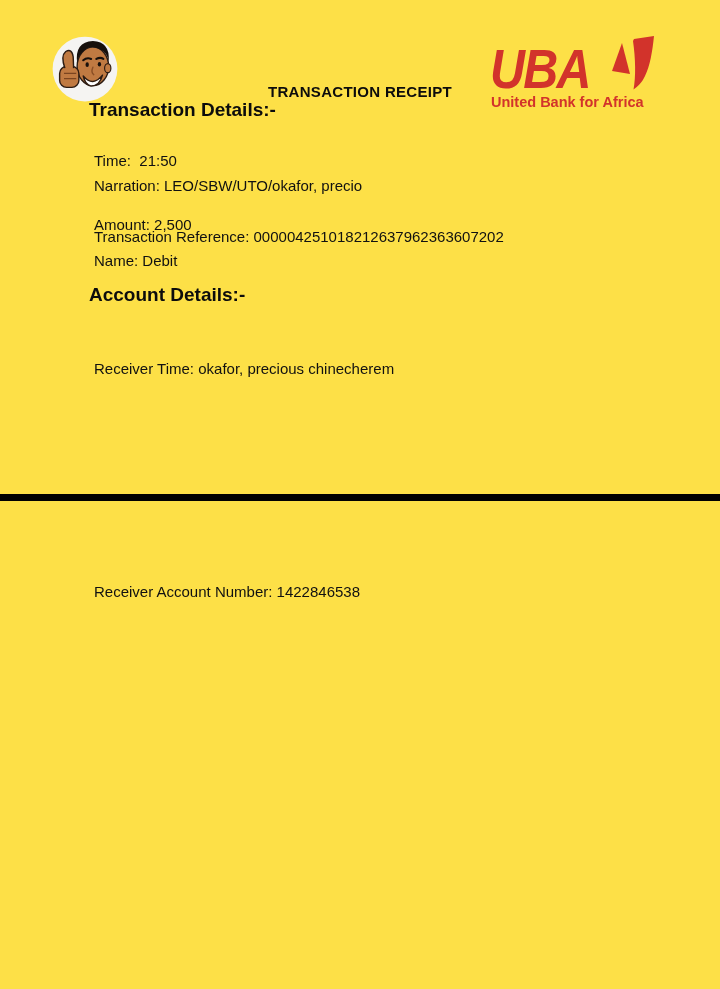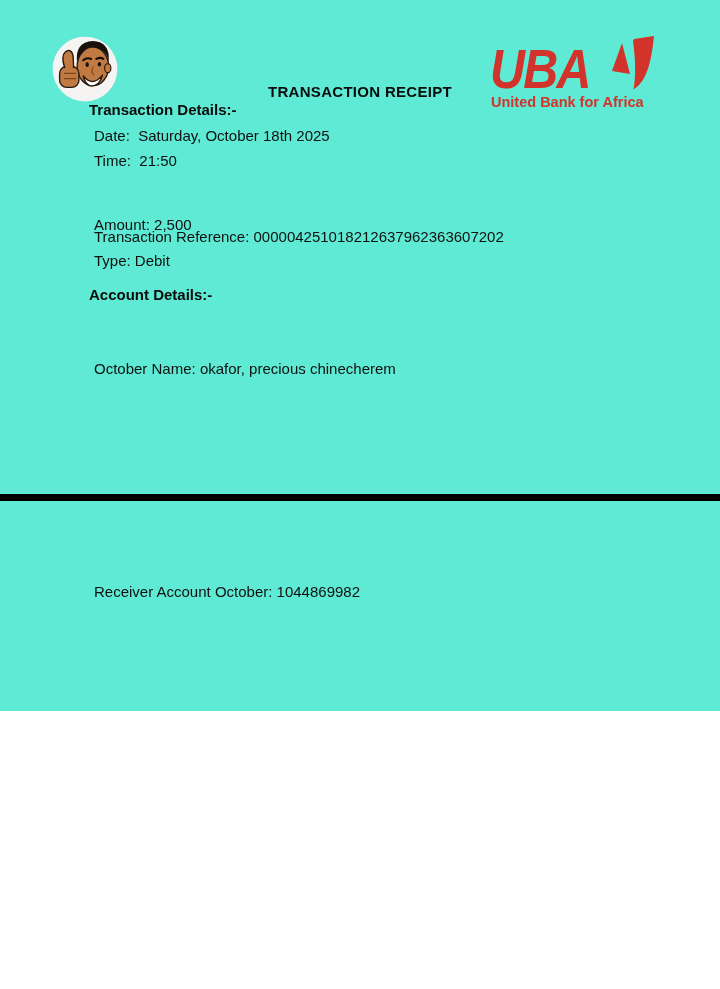--- a/index.html
+++ b/index.html
@@ -1,20 +1,20 @@
 <!DOCTYPE html>
 <html><head>
 <meta charset="utf-8">
 <style>
   html, body { margin: 0; padding: 0; background: #ffffff; }
   .page {
     position: relative;
     width: 720px;
-    height: 711px;
-    background: #5eead4;
+    height: 989px;
+    background: #fde047;
     font-family: "Liberation Sans", sans-serif;
     color: #111111;
     overflow: hidden;
   }
 
   
   .avatar {
     position: absolute;
     left: 50px;
     top: 33px;
@@ -61,21 +61,21 @@
     font-size: 14.5px;
     font-weight: bold;
     color: #d2332b;
     white-space: nowrap;
   }
 
   
   .heading {
     position: absolute;
     left: 89px;
-    font-size: 15px;
+    font-size: 19px;
     font-weight: bold;
     line-height: 19px;
     white-space: pre;
     color: #0c0c0c;
   }
   .row {
     position: absolute;
     left: 94px;
     font-size: 15px;
     line-height: 19px;
@@ -132,34 +132,34 @@
     <span class="logo-text">UBA</span>
     <svg class="logo-mark" width="50" height="54" viewBox="0 0 50 54">
       <path d="M18,7 L26,38 L8,35 Z" fill="#d2332b"></path>
       <path d="M30,3 L50,0 C48.5,15 46,30 41,40 C38,46.5 34,50.5 29.5,53.5 C32,41 31.5,22 29,5 Z" fill="#d2332b"></path>
     </svg>
     <div class="logo-tagline">United Bank for Africa</div>
   </div>
 
   <div class="heading" style="top:100px">Transaction Details:-</div>
 
-  <div class="row" style="top:126px"><span>Date: </span><span> Saturday, October 18th 2025</span></div>
 
   <div class="row" style="top:151px"><span>Time: </span><span> 21:50</span></div>
 
+  <div class="row" style="top:176px"><span>Narration:</span><span> LEO/SBW/UTO/okafor, precio</span></div>
 
   <div class="row" style="top:215px"><span>Amount:</span><span> 2,500</span></div>
 
   <div class="row" style="top:227px"><span>Transaction Reference:</span><span> 000004251018212637962363607202</span></div>
 
-  <div class="row" style="top:251px"><span>Type:</span><span> Debit</span></div>
+  <div class="row" style="top:251px"><span>Name:</span><span> Debit</span></div>
 
   <div class="heading" style="top:285px">Account Details:-</div>
 
 
 
-  <div class="row" style="top:359px"><span>October Name:</span><span> okafor, precious chinecherem</span></div>
+  <div class="row" style="top:359px"><span>Receiver Time:</span><span> okafor, precious chinecherem</span></div>
 
   <div class="divider"></div>
 
-  <div class="row" style="top:582px"><span>Receiver Account October:</span><span> 1044869982</span></div>
+  <div class="row" style="top:582px"><span>Receiver Account Number:</span><span> 1422846538</span></div>
 
 </div>
 
 </body></html>

